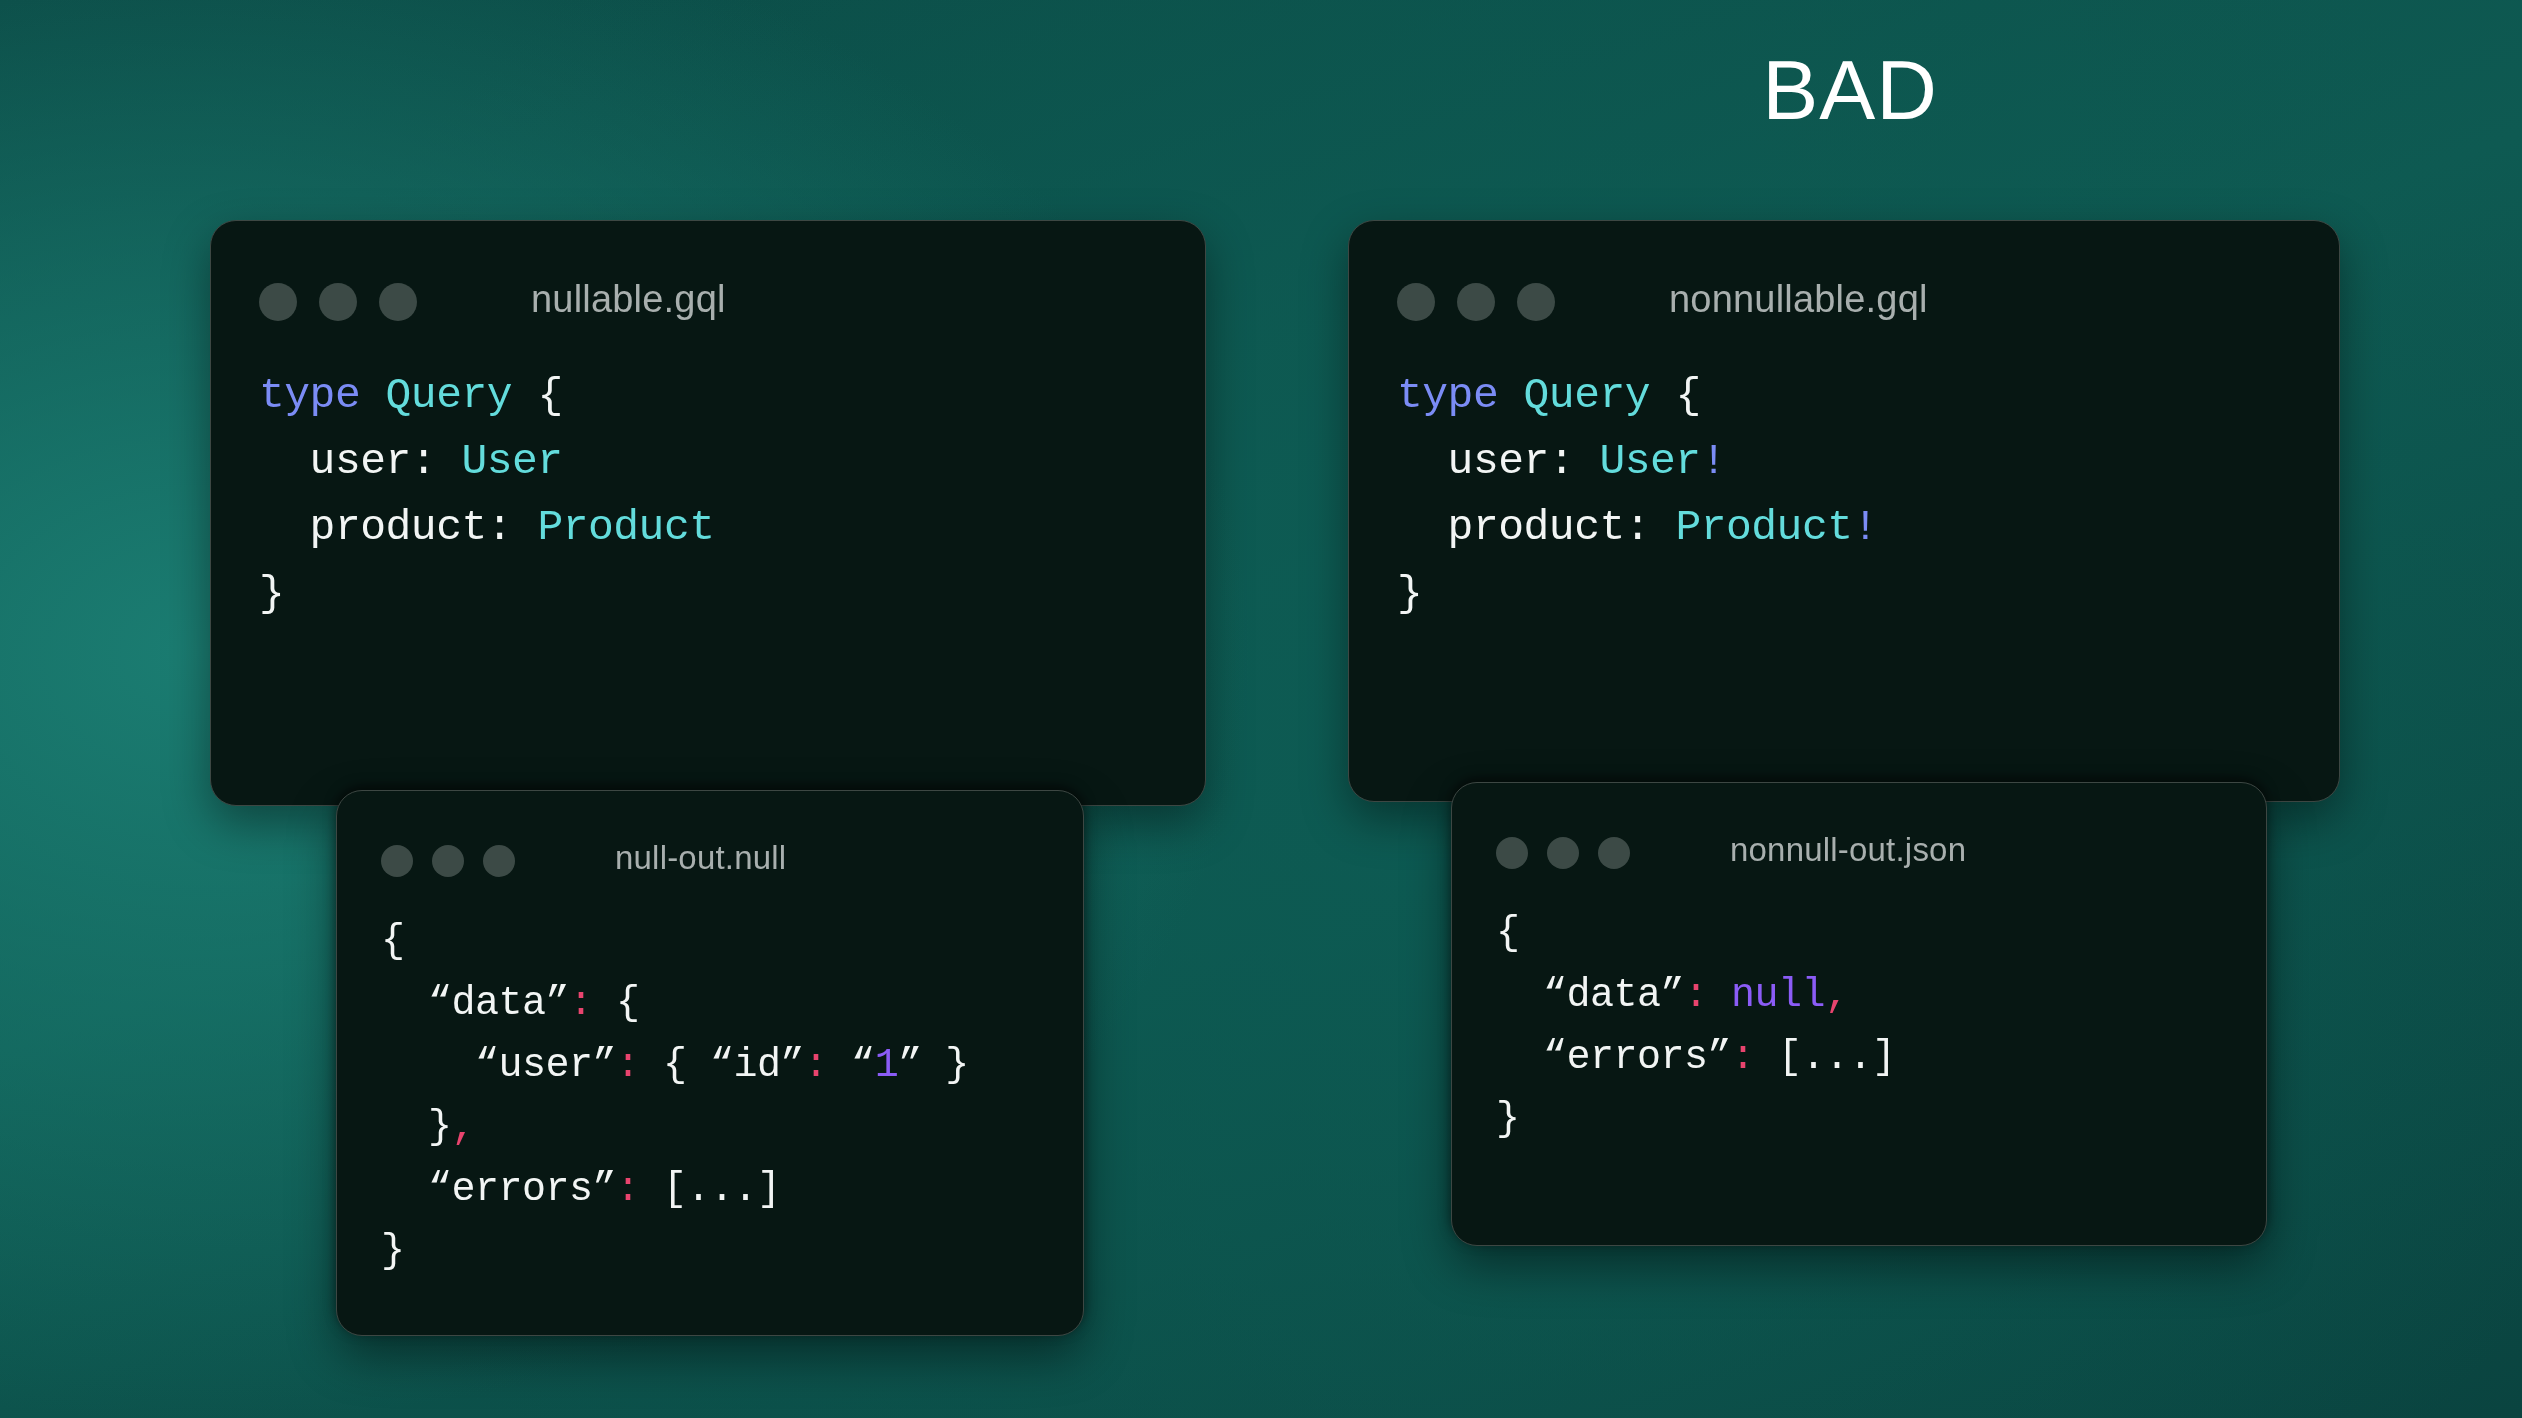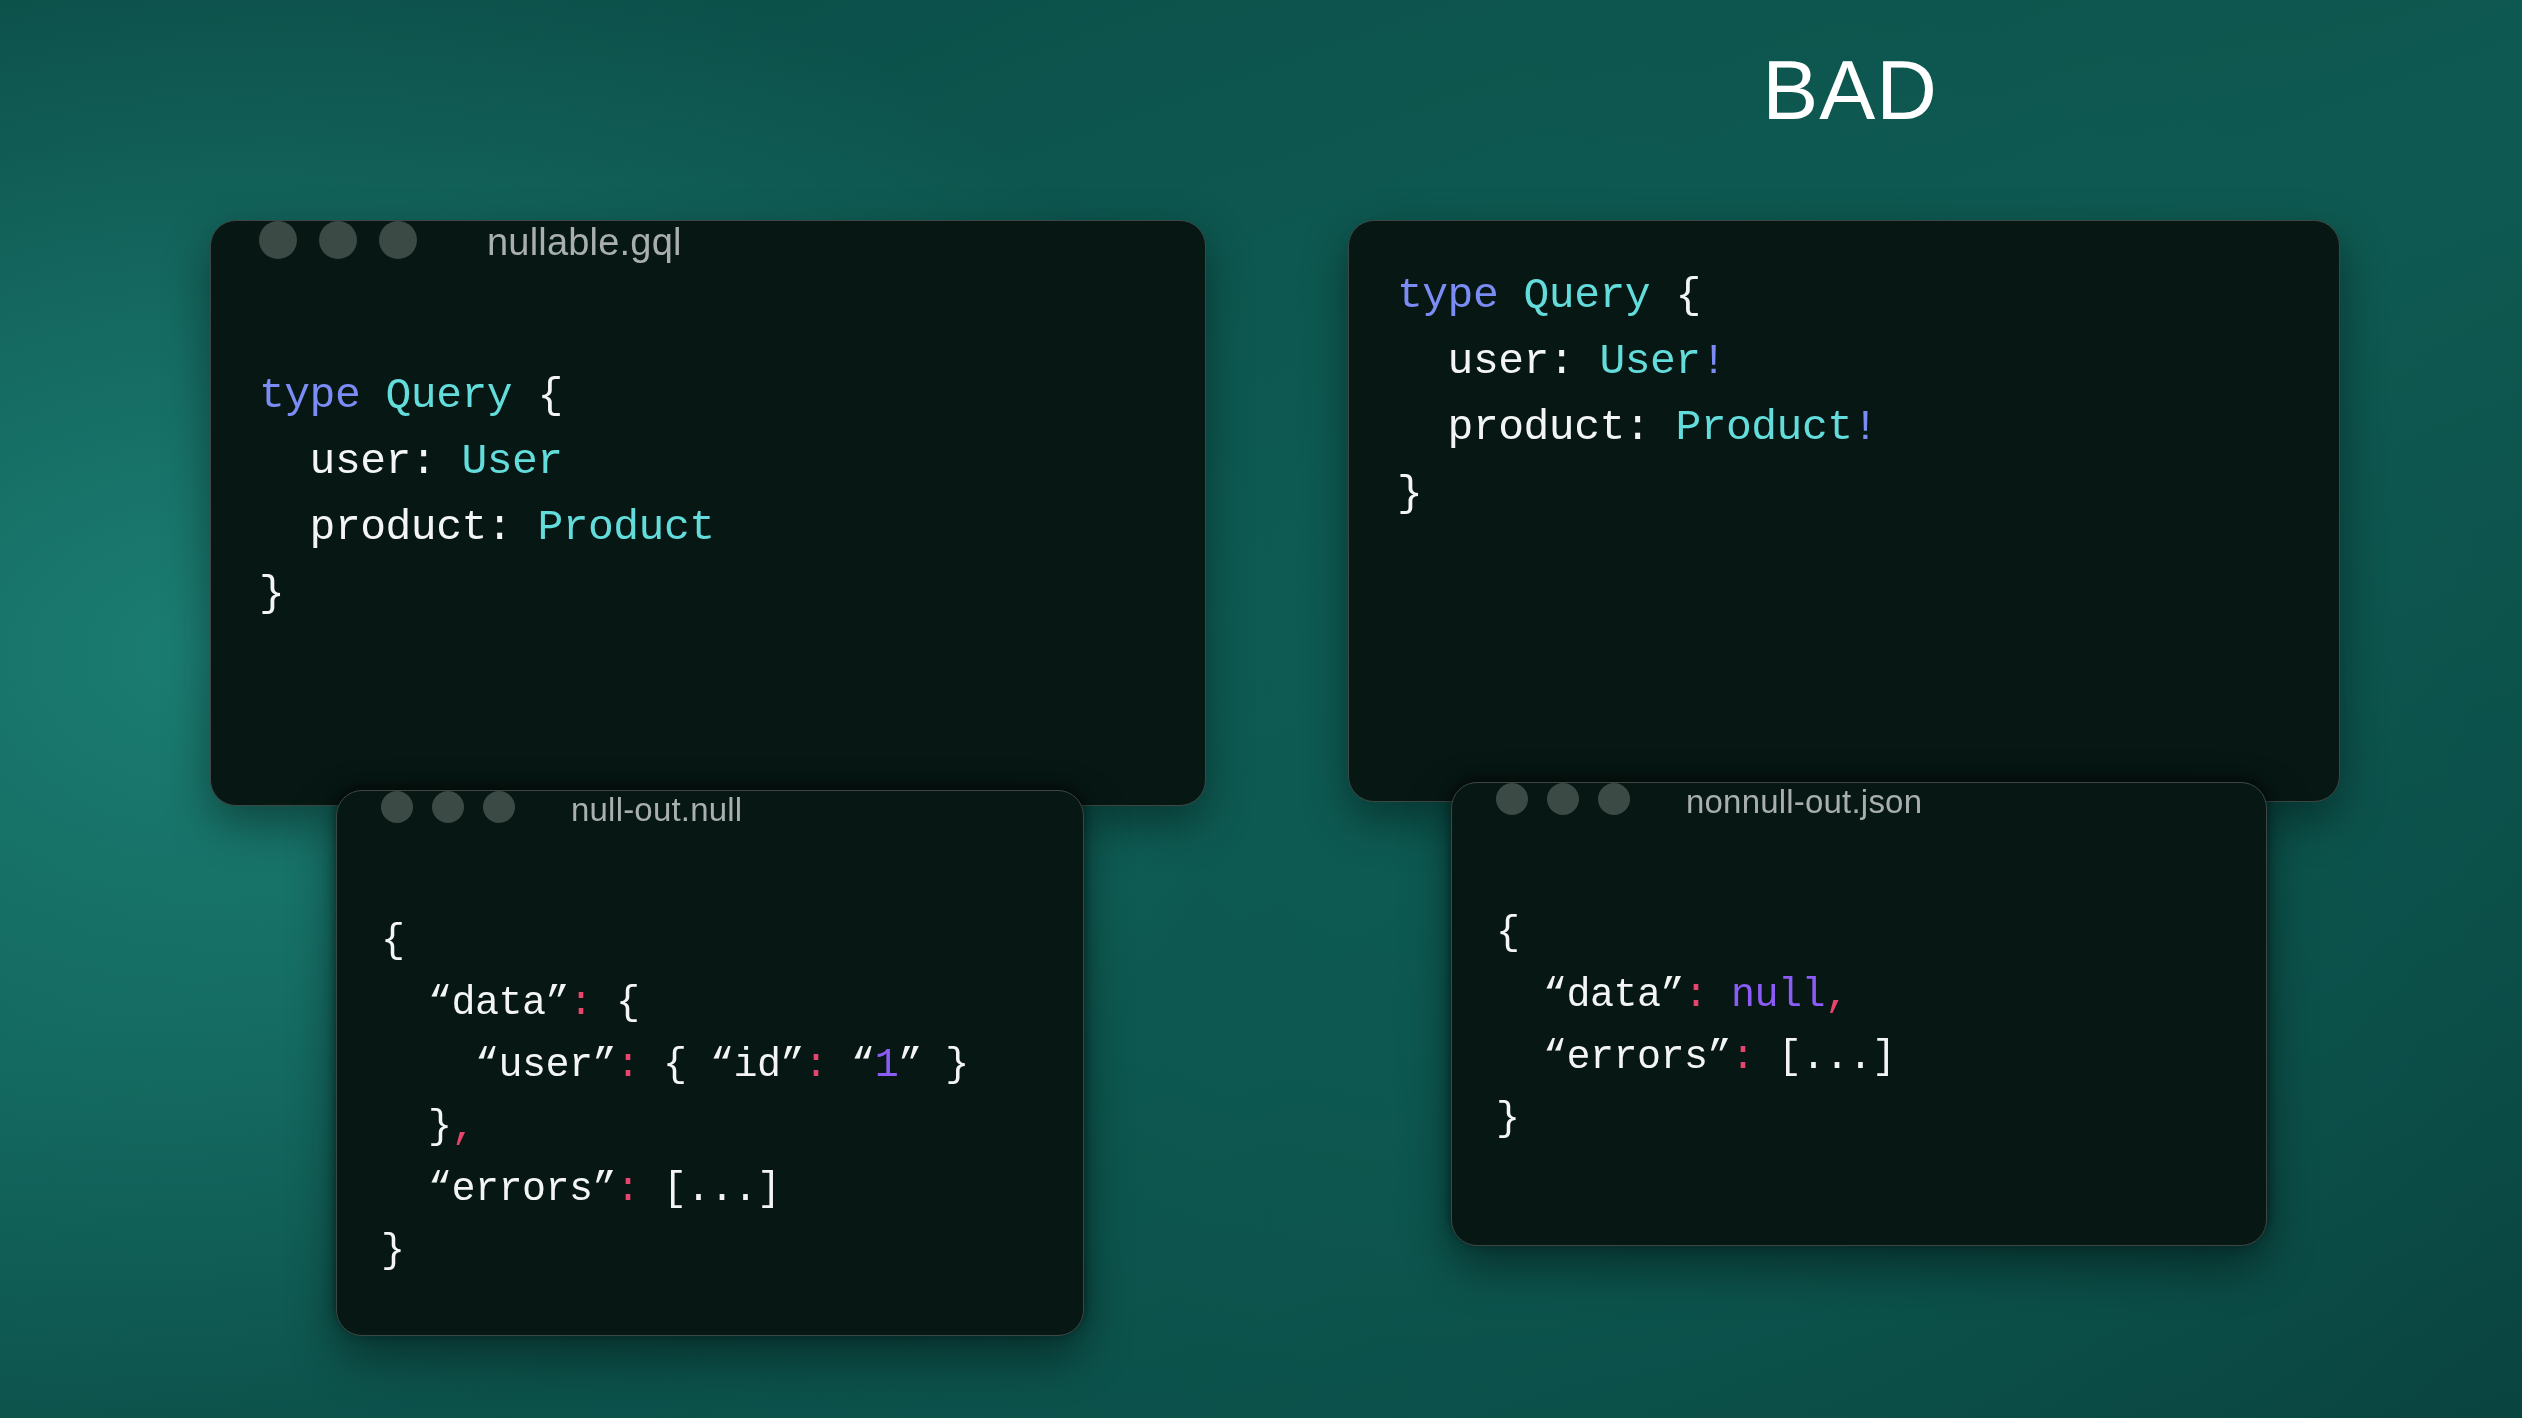--- a/index.html
+++ b/index.html
@@ -46,23 +46,24 @@
     border:1.5px solid #3d4743;
     border-radius:26px;
     box-shadow:0 18px 46px rgba(0,0,0,0.40);
     overflow:hidden;
   }
   .card.gql  { z-index:1; }
   .card.json { z-index:2; box-shadow:0 -4px 12px rgba(0,0,0,0.55), 0 20px 48px rgba(0,0,0,0.45); }
 
   .titlebar {
     display:flex;
-    align-items:flex-start;
+    align-items:flex-end;
     position:relative;
     height:100px;
+    gap:44px;
   }
   .json .titlebar { height:86px; }
 
   .dots {
     display:flex;
     gap:22px;
     margin-left:48px;
   }
   .json .dots { gap:19px; margin-left:44px; }
 
@@ -137,20 +138,28 @@
         <span class="dot"></span>
       </div>
       <div class="filename">null-out.null</div>
     </div>
     <div class="code"><span class="line"><span class="pn">{</span></span><span class="line"><span class="pn">  “data”</span><span class="pct">:</span><span class="pn"> {</span></span><span class="line"><span class="pn">    “user”</span><span class="pct">:</span><span class="pn"> { “id”</span><span class="pct">:</span><span class="pn"> “</span><span class="val">1</span><span class="pn">” }</span></span><span class="line"><span class="pn">  }</span><span class="pct">,</span></span><span class="line"><span class="pn">  “errors”</span><span class="pct">:</span><span class="pn"> [...]</span></span><span class="line"><span class="pn">}</span></span></div>
   </div>
 
   <div class="heading" id="heading-bad">BAD</div>
 
   <div class="card gql" id="card-gql-bad">
+    <div class="titlebar">
+      <div class="dots">
+        <span class="dot"></span>
+        <span class="dot"></span>
+        <span class="dot"></span>
+      </div>
+      <div class="filename">nonnullable.gql</div>
+    </div>
     <div class="code"><span class="line"><span class="kw">type</span><span class="pn"> </span><span class="tname">Query</span><span class="pn"> </span><span class="pn">{</span></span><span class="line"><span class="pn">  user</span><span class="pn">:</span><span class="pn"> </span><span class="tname">User</span><span class="kw">!</span></span><span class="line"><span class="pn">  product</span><span class="pn">:</span><span class="pn"> </span><span class="tname">Product</span><span class="kw">!</span></span><span class="line"><span class="pn">}</span></span></div>
   </div>
 
   <div class="card json" id="card-json-bad">
     <div class="titlebar">
       <div class="dots">
         <span class="dot"></span>
         <span class="dot"></span>
         <span class="dot"></span>
       </div>

